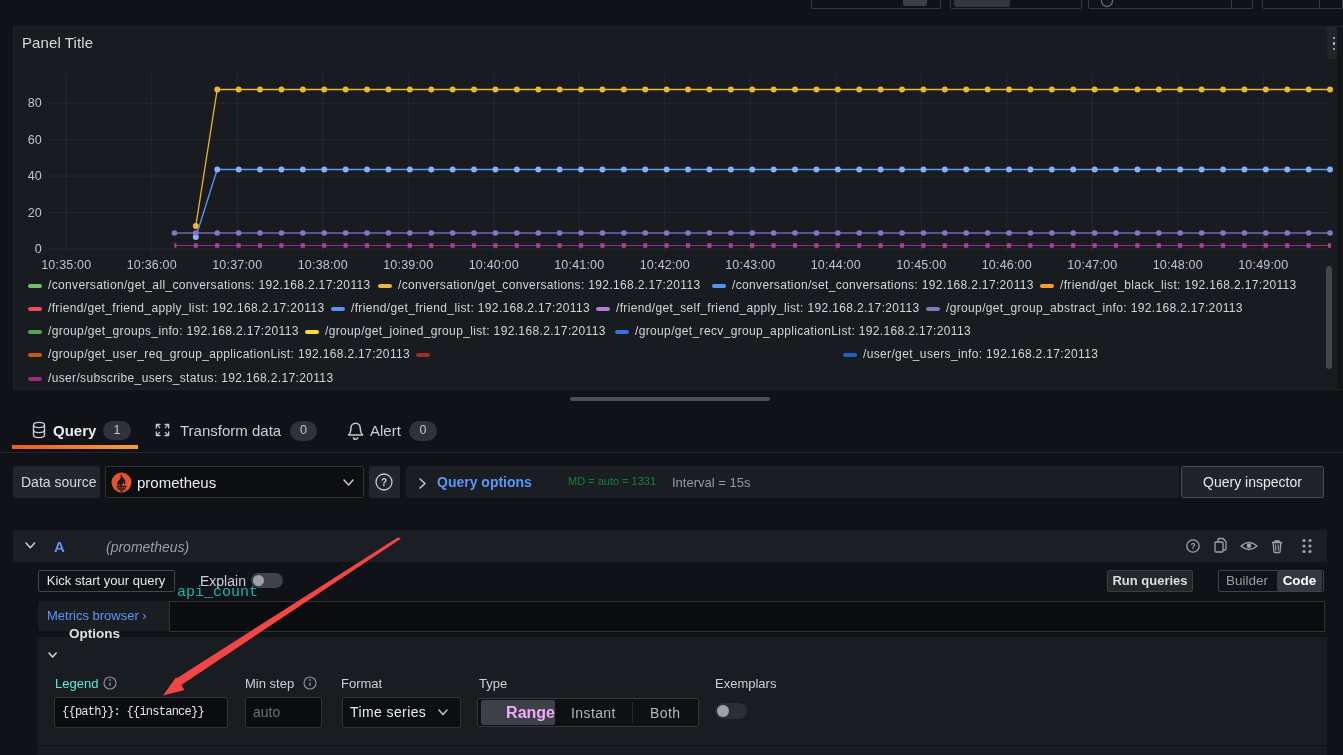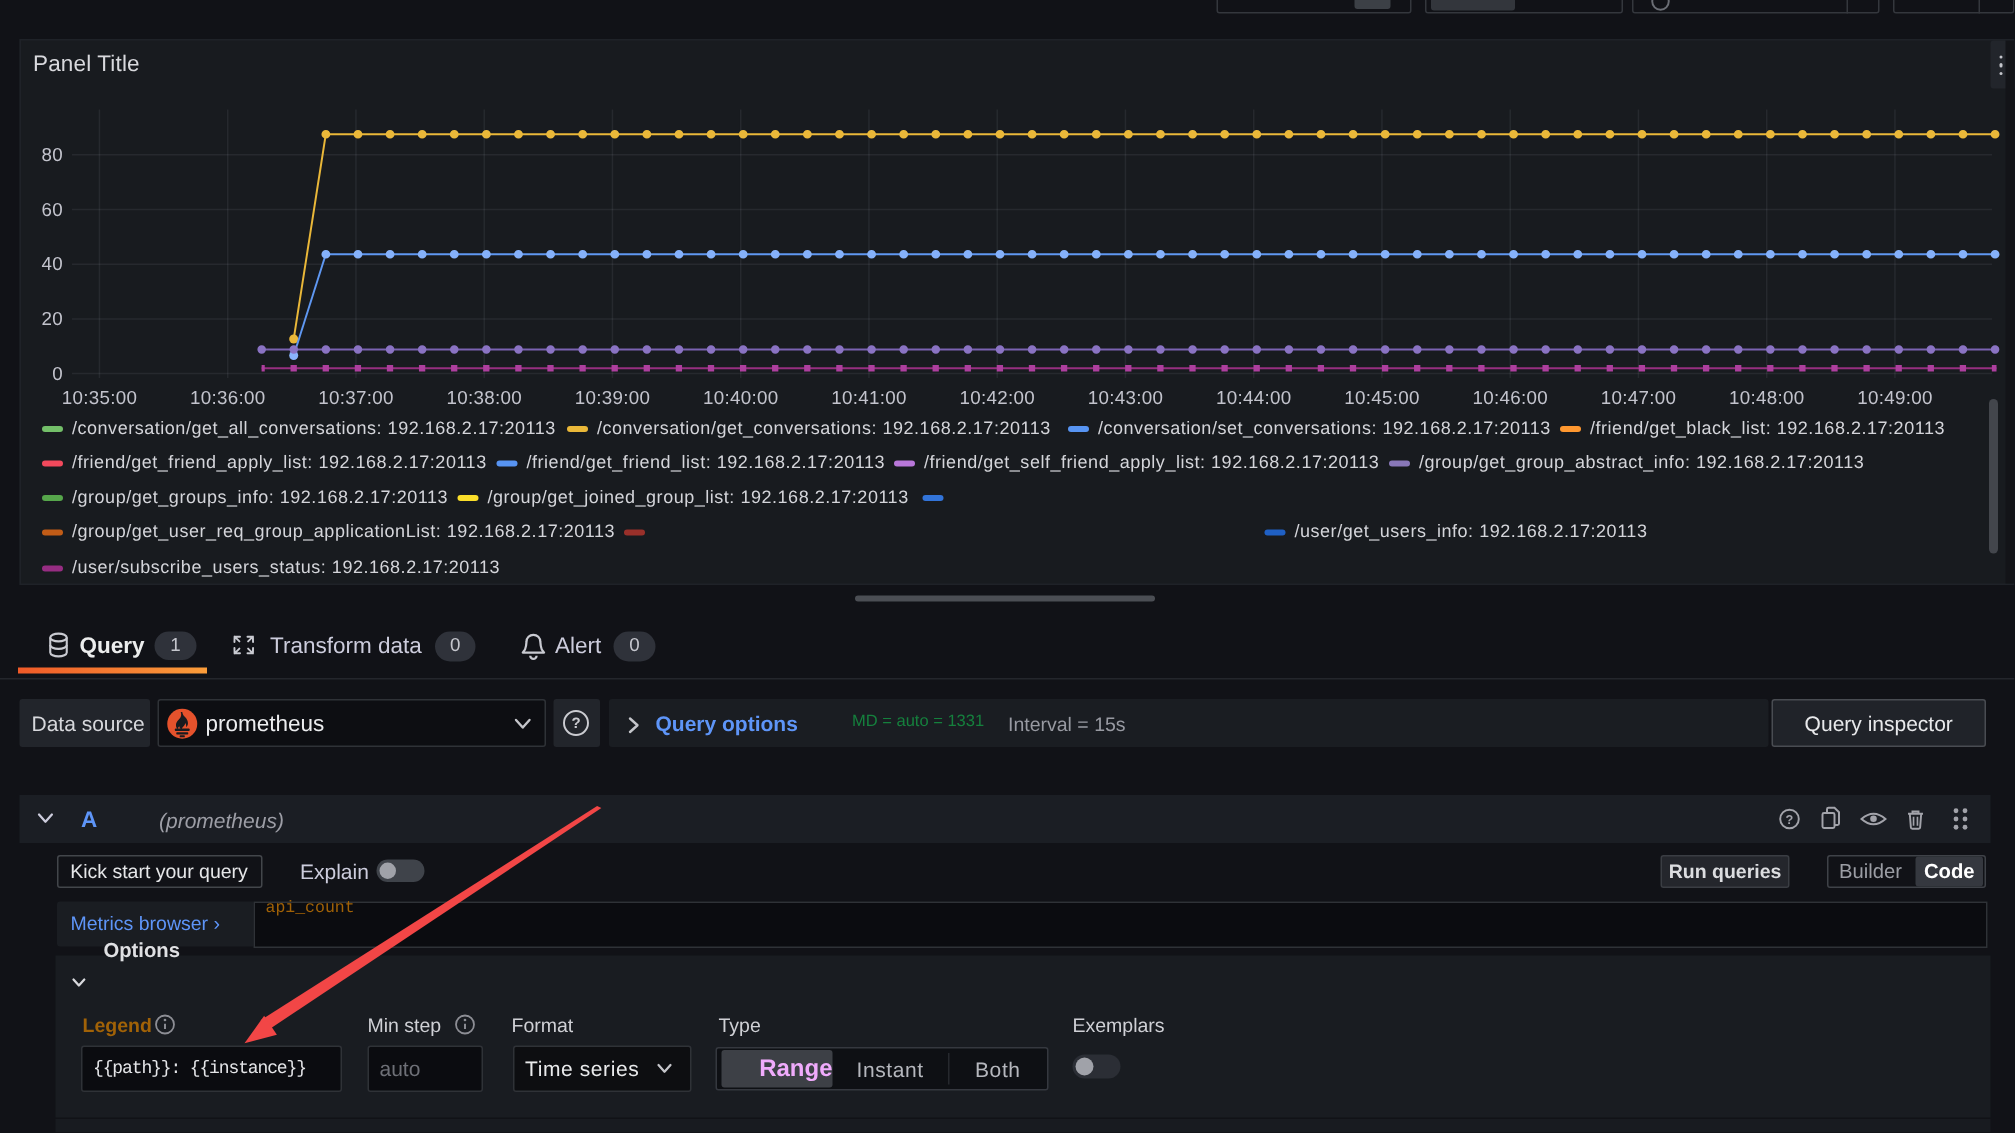--- a/index.html
+++ b/index.html
@@ -100,20 +100,21 @@
 <div class="lt" style="left:351px;top:300.5px">/friend/get_friend_list: 192.168.2.17:20113</div>
 <div class="sw" style="left:596px;top:306.5px;background:#B877D9"></div>
 <div class="lt" style="left:616px;top:300.5px">/friend/get_self_friend_apply_list: 192.168.2.17:20113</div>
 <div class="sw" style="left:926px;top:306.5px;background:#8877b8"></div>
 <div class="lt" style="left:946px;top:300.5px">/group/get_group_abstract_info: 192.168.2.17:20113</div>
 <div class="sw" style="left:28px;top:329.5px;background:#56A64B"></div>
 <div class="lt" style="left:48px;top:323.5px">/group/get_groups_info: 192.168.2.17:20113</div>
 <div class="sw" style="left:305px;top:329.5px;background:#FADE2A"></div>
 <div class="lt" style="left:325px;top:323.5px">/group/get_joined_group_list: 192.168.2.17:20113</div>
 <div class="sw" style="left:615px;top:329.5px;background:#3274D9"></div>
+<div class="lt" style="left:635px;top:323.5px">/group/get_recv_group_applicationList: 192.168.2.17:20113</div>
 <div class="sw" style="left:28px;top:352.5px;background:#C15C17"></div>
 <div class="lt" style="left:48px;top:346.5px">/group/get_user_req_group_applicationList: 192.168.2.17:20113</div>
 <div class="sw" style="left:416px;top:352.5px;background:#99302a"></div>
 <div class="sw" style="left:843px;top:352.5px;background:#1F60C4"></div>
 <div class="lt" style="left:863px;top:346.5px">/user/get_users_info: 192.168.2.17:20113</div>
 <div class="sw" style="left:28px;top:376.5px;background:#962D82"></div>
 <div class="lt" style="left:48px;top:370.5px">/user/subscribe_users_status: 192.168.2.17:20113</div>
   </div>
 <div class="abs" style="left:1326px;top:266px;width:6px;height:103px;background:#43464c;border-radius:3px"></div>
 <div class="abs" style="left:570px;top:396.5px;width:200px;height:4px;background:#4b4e54;border-radius:2px"></div>
@@ -191,27 +192,27 @@
 <div class="abs" style="left:37.5px;top:569.5px;width:137px;height:22px;border:1px solid #43464b;border-radius:2px;color:#e6e7e9;font-size:13px;font-weight:500;text-align:center;line-height:20px">Kick start your query</div>
 <div class="abs" style="left:200px;top:573px;font-size:14px;color:#ccccdc">Explain</div>
 <div class="abs" style="left:251px;top:572.5px;width:32px;height:15px;background:#3f434a;border-radius:8px"></div>
 <div class="abs" style="left:253px;top:574.5px;width:11px;height:11px;background:#a0a2a9;border-radius:50%"></div>
 <div class="abs" style="left:1107px;top:570px;width:86px;height:22px;background:#24262c;border:1px solid #3a3d43;border-radius:2px;color:#dcdde0;font-size:13px;font-weight:700;text-align:center;line-height:20px">Run queries</div>
 <div class="abs" style="left:1218px;top:570px;width:106px;height:22px;border:1px solid #3f4248;border-radius:2px"></div>
 <div class="abs" style="left:1226px;top:573px;font-size:13.5px;color:#9b9da4">Builder</div>
 <div class="abs" style="left:1277px;top:571px;width:45px;height:20px;background:#35383f;border-radius:2px;color:#fff;font-size:13.5px;font-weight:600;text-align:center;line-height:20px">Code</div>
 <div class="abs" style="left:38px;top:600.5px;width:130.5px;height:30px;background:#1a1d22;border-radius:2px 0 0 2px;color:#5e95f8;font-size:13px;font-weight:500;line-height:29px;padding-left:9px">Metrics browser ›</div>
 <div class="abs" style="left:168.5px;top:600.5px;width:1156px;height:31px;background:#0b0c10;border:1px solid #2f3237"></div>
-<div class="abs mono" style="left:177px;top:600px;font-size:11px;color:#a16207">api_count</div>
+<div class="abs mono" style="left:177px;top:584px;font-size:15px;color:#14b8a6">api_count</div>
 <div class="abs" style="left:37px;top:637px;width:1290px;height:107.5px;background:#191c21"></div>
 <svg width="11.2" height="10" style="position:absolute;left:47px;top:651px">
     <path d="M2 2 l3.6 4 l3.6 -4" fill="none" stroke="#d8d9dd" stroke-width="1.5" stroke-linecap="round" stroke-linejoin="round"></path>
   </svg>
 <div class="abs" style="left:69px;top:626px;font-size:13.5px;font-weight:600;color:#dfe0e3">Options</div>
-<div class="abs" style="left:55px;top:676px;font-size:13px;font-weight:700;color:#a16207">Legend</div>
+<div class="abs" style="left:55px;top:676px;font-size:13px;font-weight:400;color:#5eead4">Legend</div>
 <svg width="16" height="16" style="position:absolute;left:102px;top:675px">
     <circle cx="8" cy="8" r="6" fill="none" stroke="#8d8e95" stroke-width="1.2"></circle>
     <line x1="8" y1="7.5" x2="8" y2="11" stroke="#8d8e95" stroke-width="1.3"></line>
     <circle cx="8" cy="5" r="0.9" fill="#8d8e95"></circle>
   </svg>
 <div class="abs" style="left:245px;top:676px;font-size:13px;font-weight:500;color:#cfd0d5">Min step</div>
 <svg width="16" height="16" style="position:absolute;left:302px;top:675px">
     <circle cx="8" cy="8" r="6" fill="none" stroke="#8d8e95" stroke-width="1.2"></circle>
     <line x1="8" y1="7.5" x2="8" y2="11" stroke="#8d8e95" stroke-width="1.3"></line>
     <circle cx="8" cy="5" r="0.9" fill="#8d8e95"></circle>

